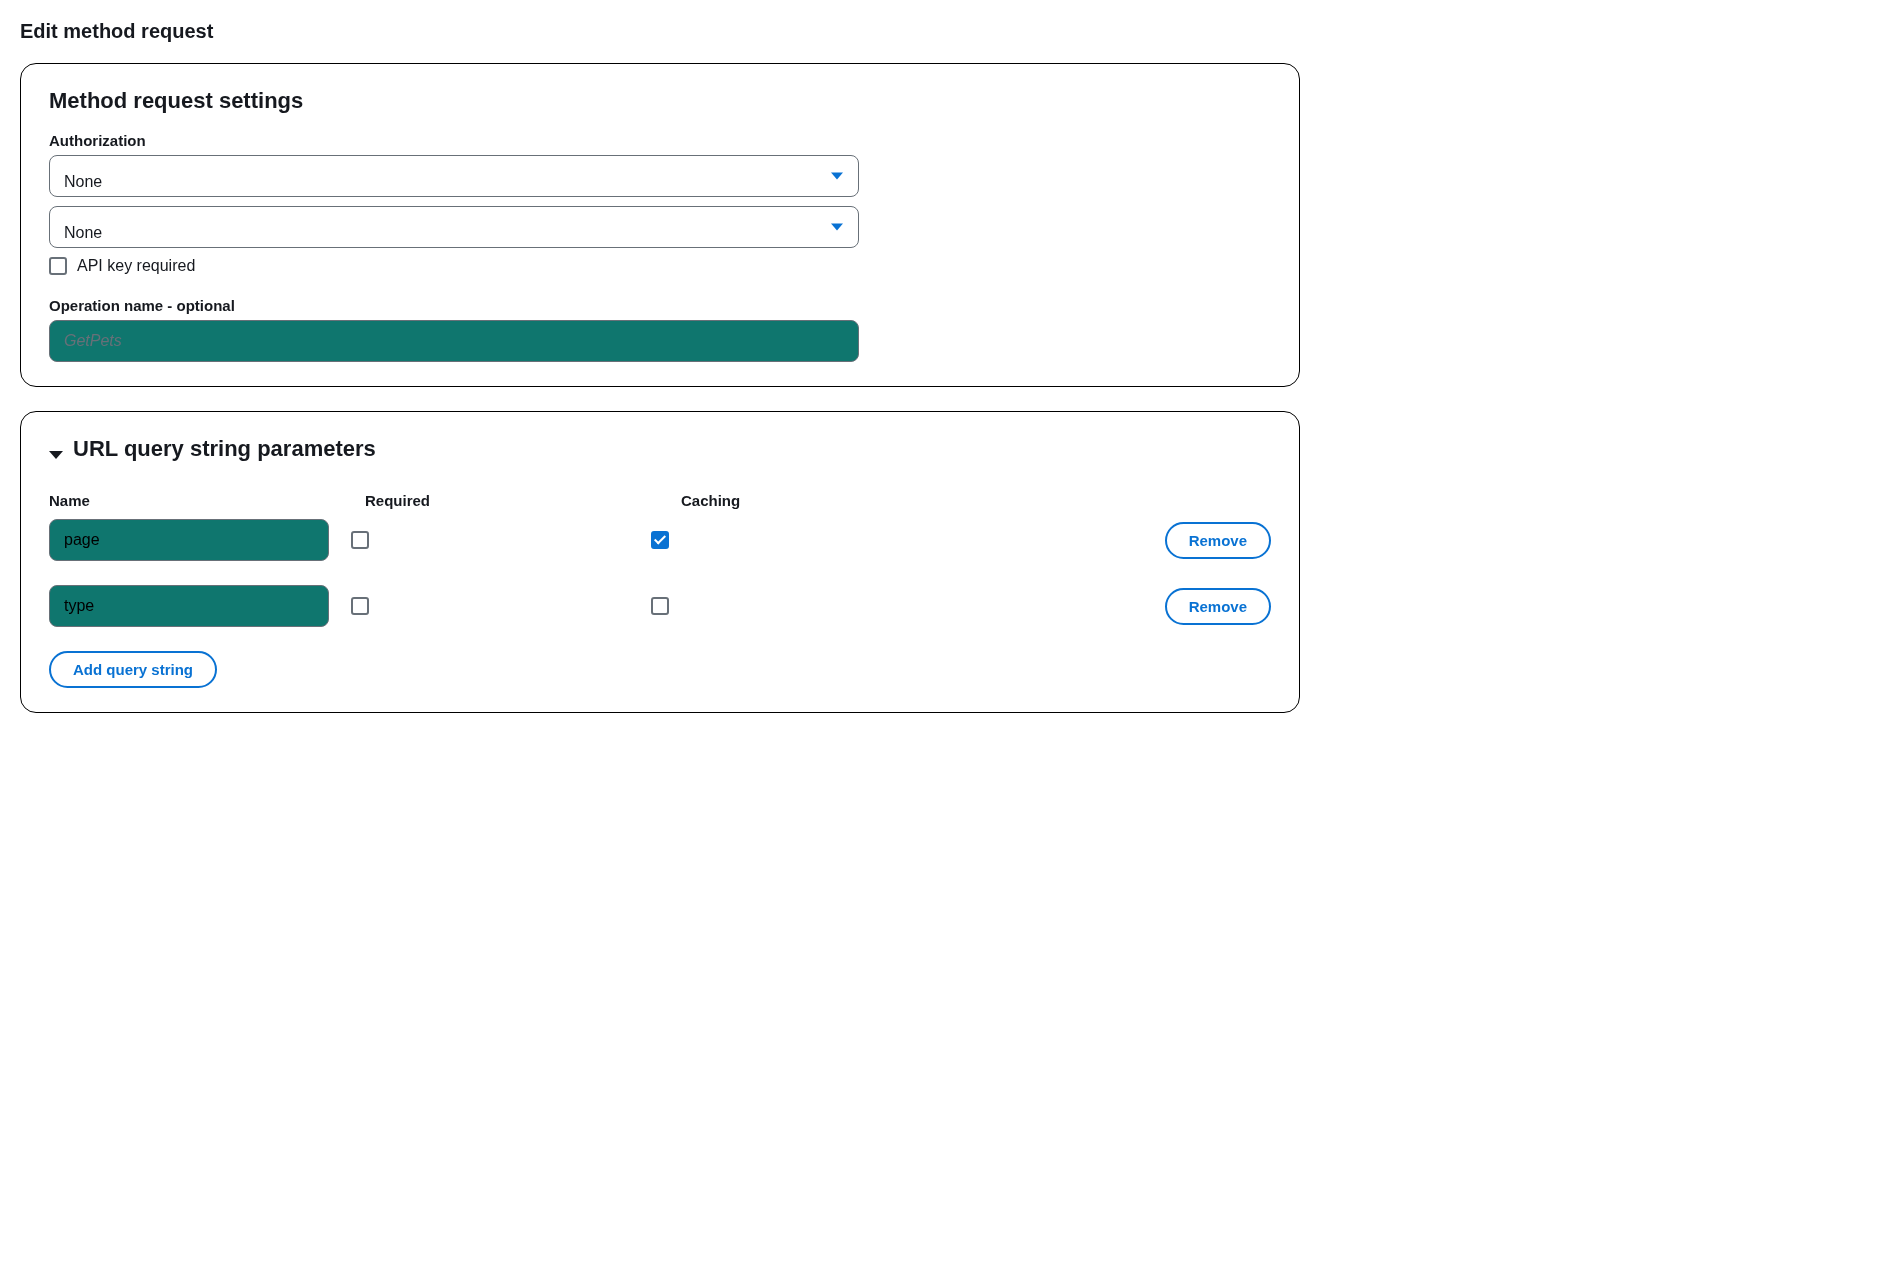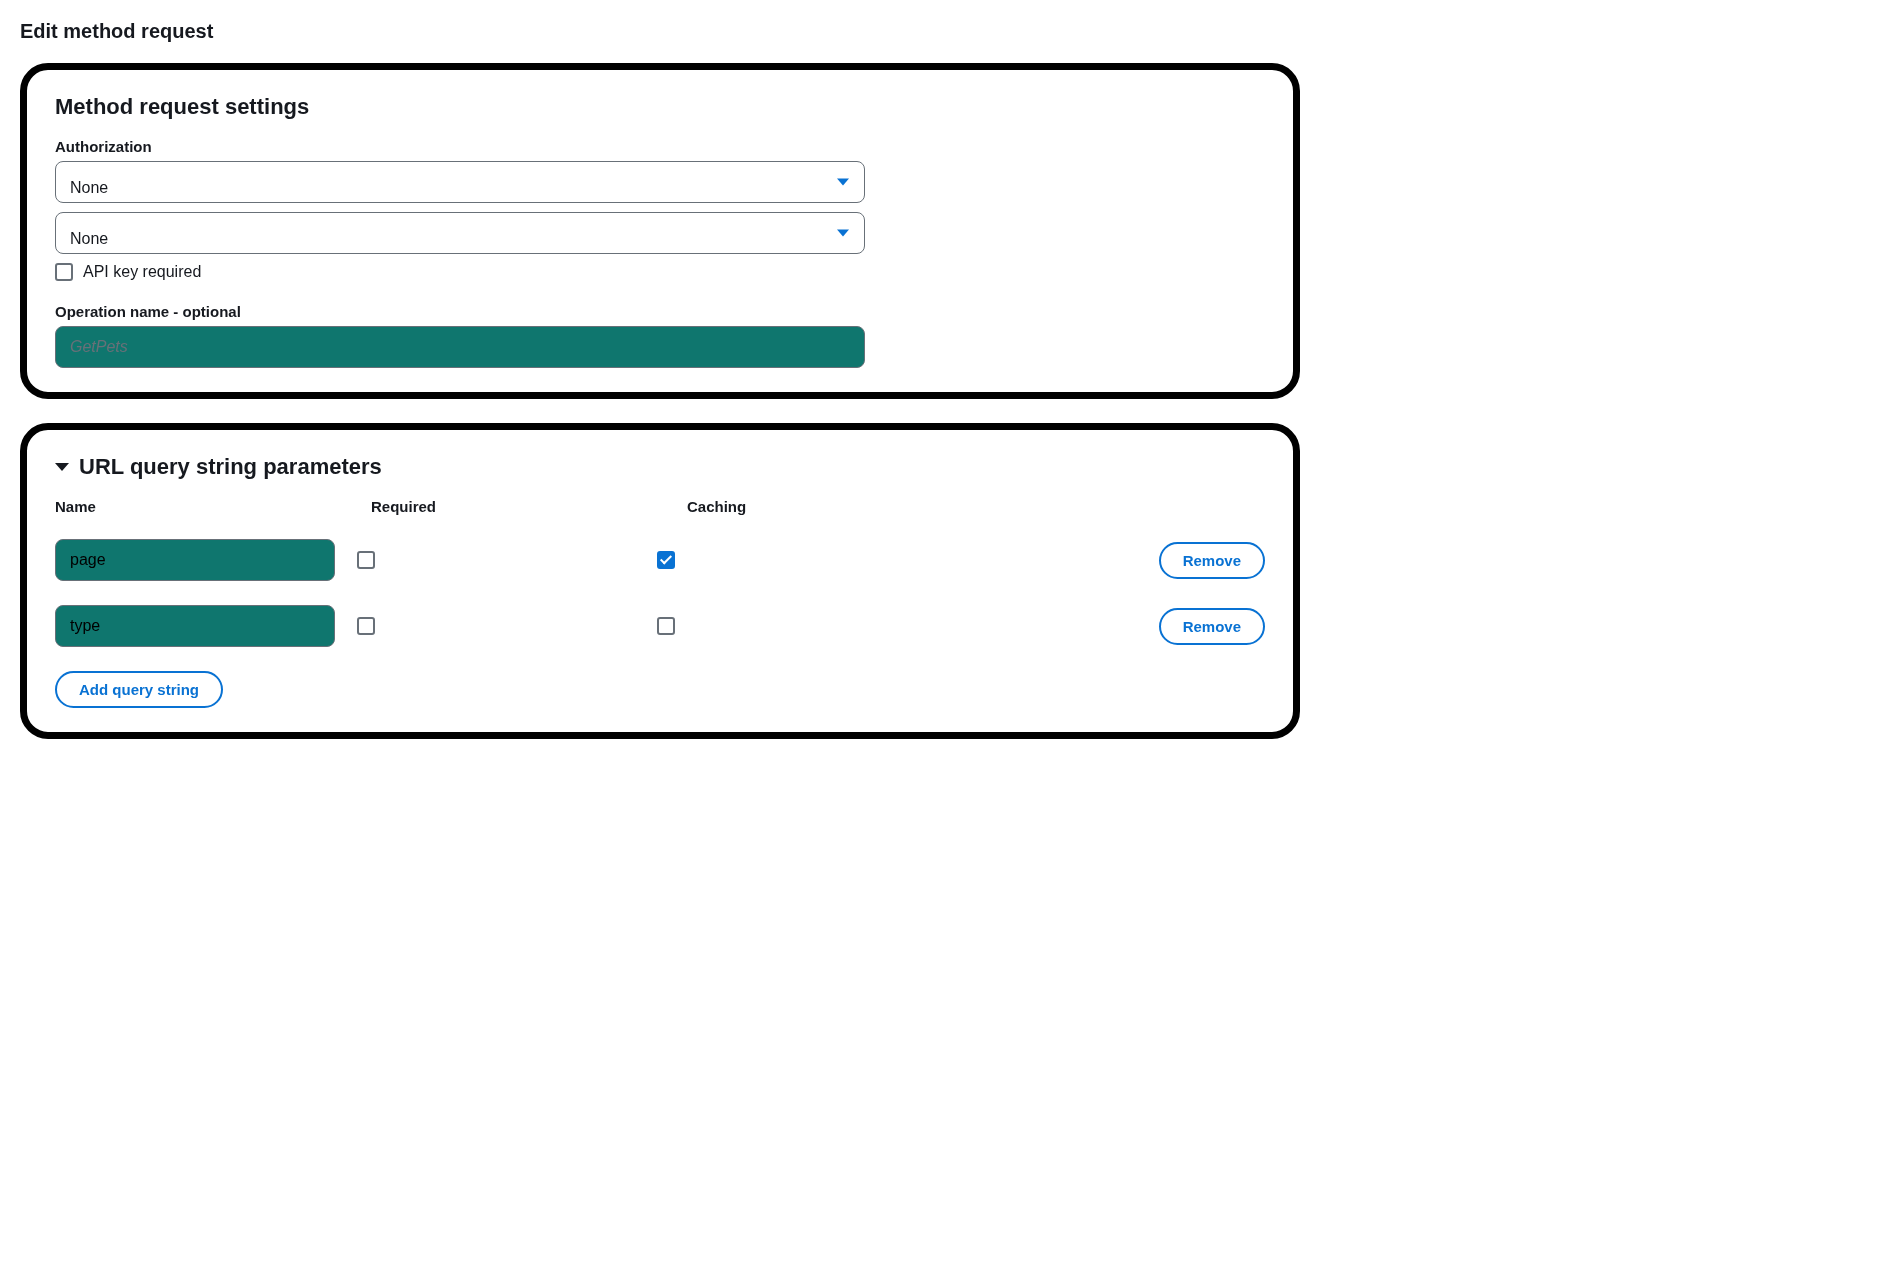--- a/index.html
+++ b/index.html
@@ -12,39 +12,39 @@
       padding: 20px;
       color: #16191f;
       background: #fff;
     }
     .page-title {
       font-size: 20px;
       font-weight: 700;
       margin-bottom: 20px;
     }
     .panel {
-      border: 7px solid #000000;
-      border-radius: 28px;
+      border: 1px solid #000000;
+      border-radius: 16px;
       padding: 24px 28px;
       margin-bottom: 24px;
       max-width: 1280px;
     }
     .panel-title {
       font-size: 22px;
       font-weight: 700;
       margin-bottom: 18px;
     }
     .panel-title-row {
       display: flex;
       align-items: center;
       gap: 10px;
       margin-bottom: 18px;
     }
     .panel-title-row .panel-title {
-      margin-bottom: 0;
+      margin-bottom: 12px;
     }
     .caret-down {
       width: 0;
       height: 0;
       border-left: 7px solid transparent;
       border-right: 7px solid transparent;
       border-top: 8px solid #16191f;
     }
     .form-group {
       margin-bottom: 9px;
@@ -130,21 +130,21 @@
       width: 4px;
       height: 9px;
       border: solid #fff;
       border-width: 0 2px 2px 0;
       transform: rotate(45deg);
     }
     .param-header {
       display: grid;
       grid-template-columns: 300px 300px 300px 1fr;
       gap: 16px;
-      margin-bottom: 24px;
+      margin-bottom: 10px;
     }
     .param-header .col-label {
       font-size: 15px;
       font-weight: 700;
     }
     .param-row {
       display: grid;
       grid-template-columns: 300px 300px 300px 1fr;
       align-items: center;
       margin-bottom: 24px;

